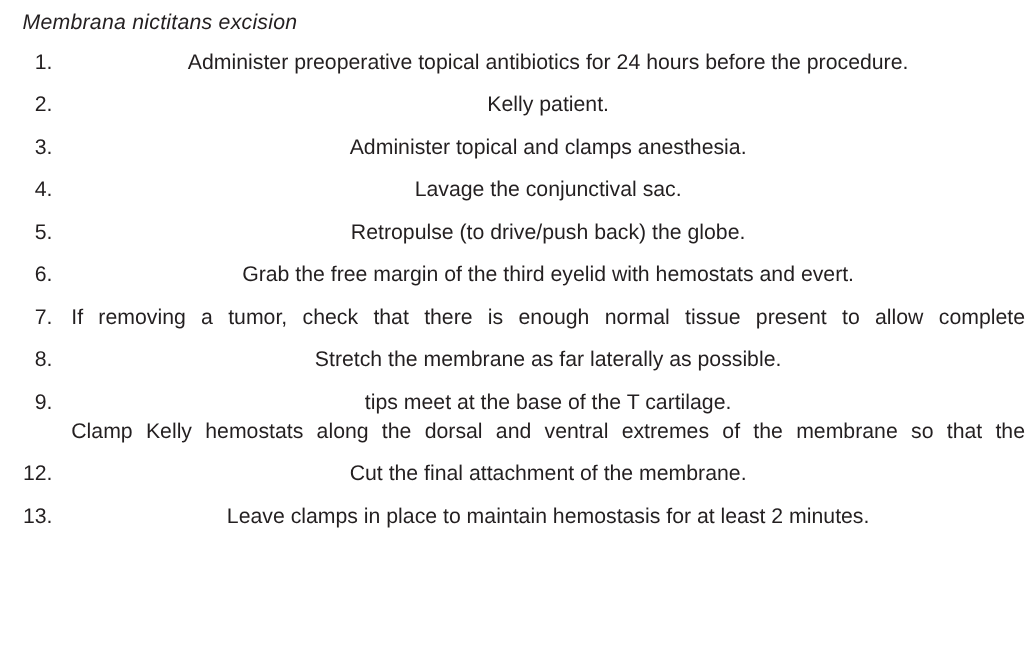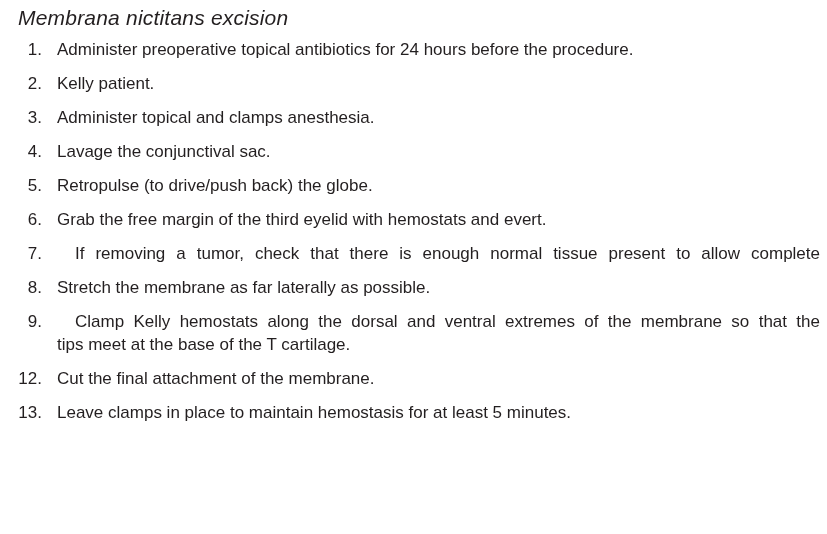--- a/index.html
+++ b/index.html
@@ -12,21 +12,21 @@
     font-family: "Liberation Sans", sans-serif;
     overflow: hidden;
   }
   .doc {
     width: 827px;
     height: 534px;
     padding: 7px 6px 0 4px;
   }
   .title {
     font-style: italic;
-    font-size: 21px;
+    font-size: 17px;
     line-height: 22px;
     margin-left: 14px;
     margin-bottom: 9px;
     letter-spacing: 0.2px;
   }
   .steps { width: 100%; }
   .step {
     display: flex;
     align-items: flex-start;
     margin-bottom: 11px;
@@ -37,25 +37,24 @@
     text-align: right;
     line-height: 23px;
     margin-right: 15px;
     white-space: nowrap;
   }
   .text {
     flex: 1 1 auto;
     max-width: 763px;
     line-height: 23px;
   }
-  .line { text-align: left; }
+  .line { text-align: center; }
   .line.fill {
     text-align: justify;
     text-align-last: justify;
-    margin-left: 18px;
   }
 </style>
 </head>
 <body style="background: rgb(255, 255, 255); color: rgb(35, 31, 32);">
 
 <div class="doc">
   <div class="title">Membrana nictitans excision</div>
   <div class="steps">
   <div class="step">
     <div class="num">1.</div>
@@ -109,34 +108,34 @@
   <div class="step">
     <div class="num">8.</div>
     <div class="text">
           <div class="line">Stretch the membrane as far laterally as possible.</div>
         </div>
   </div>
 
   <div class="step">
     <div class="num">9.</div>
     <div class="text">
+          <div class="line">tips meet at the base of the T cartilage.</div>
           <div class="line fill">Clamp Kelly hemostats along the dorsal and ventral extremes of the membrane so that the</div>
-          <div class="line">tips meet at the base of the T cartilage.</div>
         </div>
   </div>
 
 
 
   <div class="step">
     <div class="num">12.</div>
     <div class="text">
           <div class="line">Cut the final attachment of the membrane.</div>
         </div>
   </div>
 
   <div class="step">
     <div class="num">13.</div>
     <div class="text">
-          <div class="line">Leave clamps in place to maintain hemostasis for at least 5 minutes.</div>
+          <div class="line">Leave clamps in place to maintain hemostasis for at least 2 minutes.</div>
         </div>
   </div>
 </div>
 </div>
 
 </body></html>

